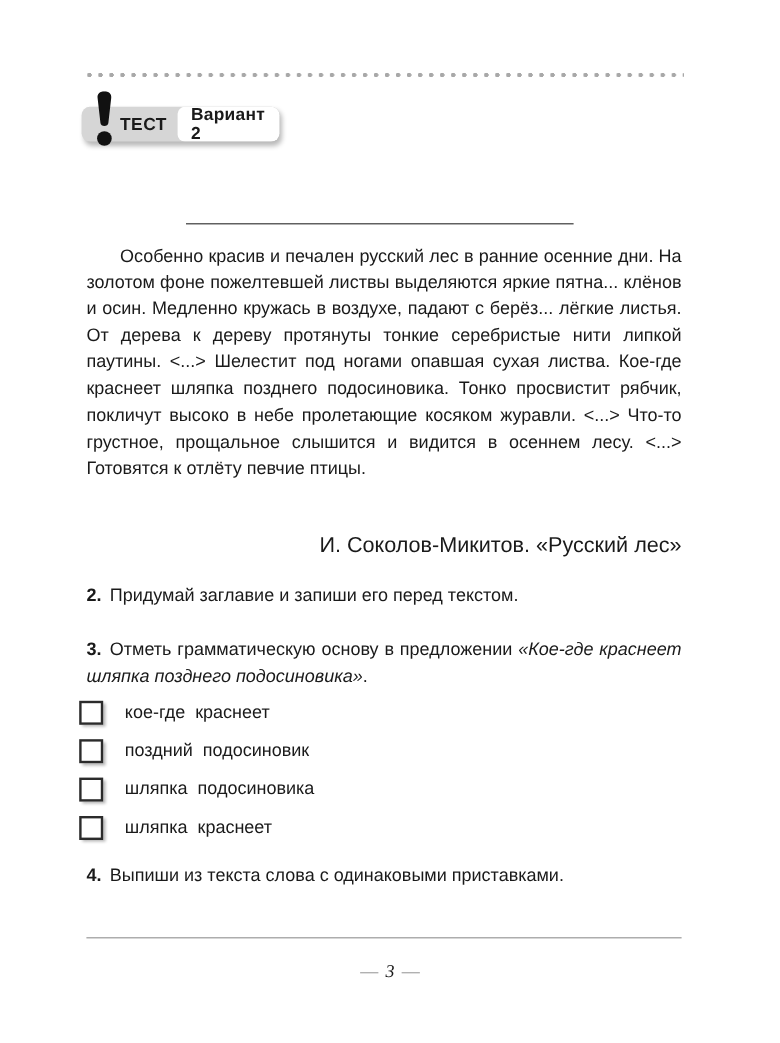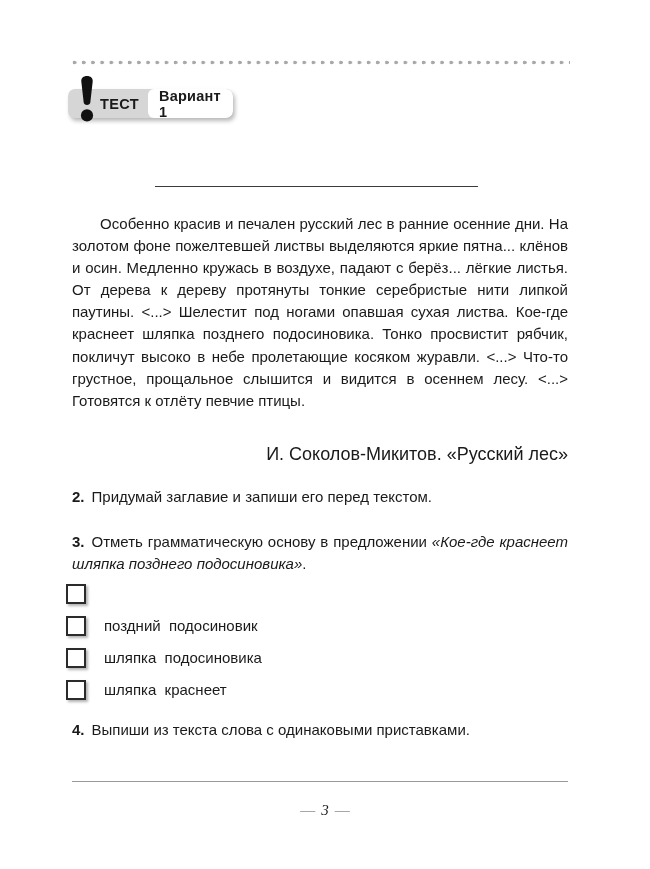--- a/index.html
+++ b/index.html
@@ -117,21 +117,20 @@
     position: absolute;
     left: 72px;
     top: 203px;
     width: 496px;
     font-size: 15px;
     line-height: 22.1px;
     text-align: justify;
     text-justify: inter-word;
     text-indent: 28px;
     hyphens: manual;
-    margin-top: 10px;
   }
   .attribution {
     position: absolute;
     left: 72px;
     top: 443px;
     width: 496px;
     font-size: 18px;
     line-height: 22px;
     text-align: right;
   }
@@ -192,21 +191,21 @@
 </head>
 <body>
 
 <div class="page">
 
   <div class="dotted-rule"></div>
 
   <div class="badge-wrap">
     <div class="badge">
       <div class="badge-left">ТЕСТ</div>
-      <div class="badge-right">Вариант 1</div>
+      <div class="badge-right">Вариант 2</div>
     </div>
     <svg class="excl" viewBox="0 0 18 46">
       <path d="M9 0 C12.6 0 15.1 2.2 14.7 5.4 L12.3 26.5 C12.15 28.0 10.7 29.0 9 29.0 C7.3 29.0 5.85 28.0 5.7 26.5 L3.3 5.4 C2.9 2.2 5.4 0 9 0 Z" fill="#111111"></path>
       <circle cx="9" cy="39.4" r="6.1" fill="#111111"></circle>
     </svg>
   </div>
 
 
   <div class="passage-rule"></div>
 
@@ -218,20 +217,21 @@
     <span class="qnum">2.</span><span>Придумай заглавие и запиши его перед текстом.</span>
   </div>
 
   <div class="qline" style="top:531px;">
     <span class="qnum">3.</span><span>Отметь грамматическую основу в предложении </span><span class="q-ital">«Кое-где краснеет шляпка позднего подосиновика»</span><span>.</span>
   </div>
 
   <div class="options">
     <div class="option">
       <span class="checkbox"></span>
+      <span class="option-label">кое-где  краснеет</span>
     </div>
     <div class="option">
       <span class="checkbox"></span>
       <span class="option-label">поздний  подосиновик</span>
     </div>
     <div class="option">
       <span class="checkbox"></span>
       <span class="option-label">шляпка  подосиновика</span>
     </div>
     <div class="option">

